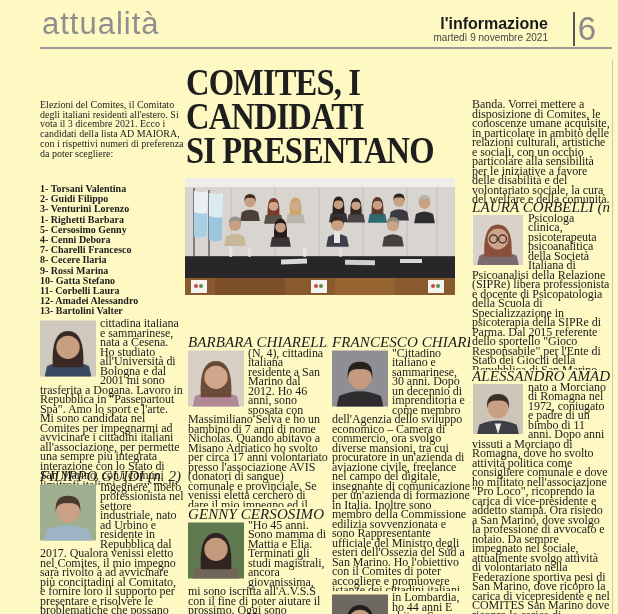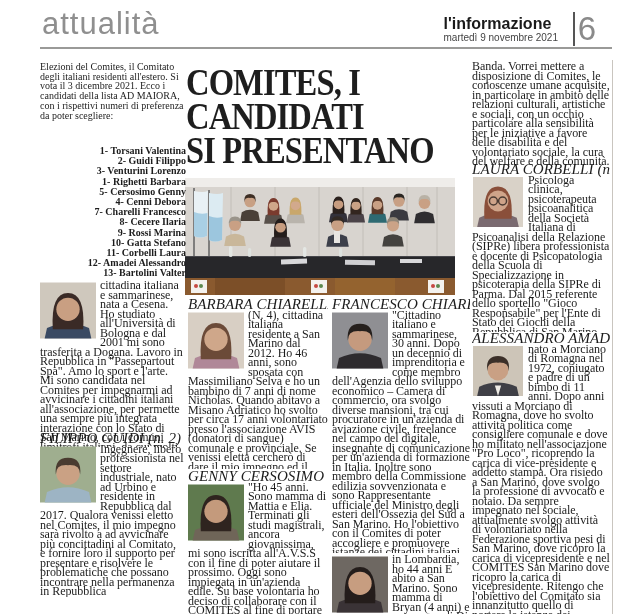--- a/index.html
+++ b/index.html
@@ -1,31 +1,31 @@
 <!DOCTYPE html>
 <html><head>
 <meta charset="utf-8">
 <style>
   html,body{margin:0;padding:0;background:#e8e6e2;}
-  .page{position:relative;width:618px;height:614px;background:#ffffff;overflow:hidden;
+  .page{position:relative;width:618px;height:614px;background:#fef9c3;overflow:hidden;
         font-family:"Liberation Serif",serif;color:#1c1c1c;}
   
   .section-title{position:absolute;left:42px;top:6px;font-family:"Liberation Sans",sans-serif;
         font-size:31px;font-weight:400;color:#8f8f8f;letter-spacing:1px;}
-  .masthead{position:absolute;right:60px;top:16px;text-align:left;font-family:"Liberation Sans",sans-serif;}
+  .masthead{position:absolute;right:70px;top:16px;text-align:right;font-family:"Liberation Sans",sans-serif;}
   .masthead .brand{font-size:16px;font-weight:700;color:#1a1a1a;line-height:16px;}
   .masthead .date{font-size:10px;color:#444;line-height:11px;}
   .pagenum-wrap{position:absolute;right:22px;top:12px;display:flex;align-items:center;}
   .pagenum-bar{width:2px;height:34px;background:#555;margin-right:3px;}
   .pagenum{font-family:"Liberation Sans",sans-serif;font-size:33px;font-weight:300;color:#8a8a8a;line-height:34px;}
   .header-rule{position:absolute;left:40px;right:6px;top:47px;height:0;border-top:2px solid #9a9a98;}
   .right-rule{position:absolute;right:5px;top:60px;bottom:0;width:1px;background:#c9c5bf;}
 
   
-  .abs{position:absolute;}
+  .abs{position:absolute;margin-top:38px;}
   .body-text{font-size:12px;line-height:9.5px;letter-spacing:-0.05px;}
   .name-line{font-size:15px;line-height:11.5px;letter-spacing:0.1px;white-space:nowrap;font-style:italic;}
   .intro-text{font-size:10px;line-height:9.7px;}
   .cand-list{font-weight:700;font-size:10px;line-height:10.2px;}
   .cand-list div{white-space:nowrap;}
 
   
   .headline{position:absolute;left:186px;top:66px;width:300px;
       font-family:"Liberation Serif",serif;font-weight:700;font-size:37px;line-height:34px;
       color:#1e1e1e;transform:scaleX(0.88);transform-origin:left top;letter-spacing:-1px;}
@@ -138,21 +138,21 @@
       <rect x="126" y="102" width="16" height="13" fill="#f4f2ee"></rect>
       <circle cx="131" cy="108" r="2" fill="#c64a42"></circle>
         <circle cx="136" cy="108" r="2" fill="#5d8a4e"></circle>
       <rect x="243" y="102" width="16" height="13" fill="#f4f2ee"></rect>
       <circle cx="248" cy="108" r="2" fill="#c64a42"></circle>
         <circle cx="253" cy="108" r="2" fill="#5d8a4e"></circle>
     </g>
   </svg>
 
   <div class="abs intro-text" style="left:40px;top:62px;width:144px;">Elezioni del Comites, il Comitato degli italiani residenti all'estero. Si vota il 3 dicembre 2021. Ecco i candidati  della lista AD MAIORA, con i rispettivi numeri di preferenza da poter scegliere:</div>
-  <div class="abs cand-list" style="left:40px;top:146px;width:146px;text-align:right;">
+  <div class="abs cand-list" style="left:40px;top:146px;width:146px;">
       <div>1- Torsani Valentina</div>
       <div>2- Guidi Filippo</div>
       <div>3- Venturini Lorenzo</div>
       <div>1- Righetti Barbara</div>
       <div>5- Cersosimo Genny</div>
       <div>4- Cenni Debora</div>
       <div>7- Charelli Francesco</div>
       <div>8- Cecere Ilaria</div>
       <div>9- Rossi Marina</div>
       <div>10- Gatta Stefano</div>

